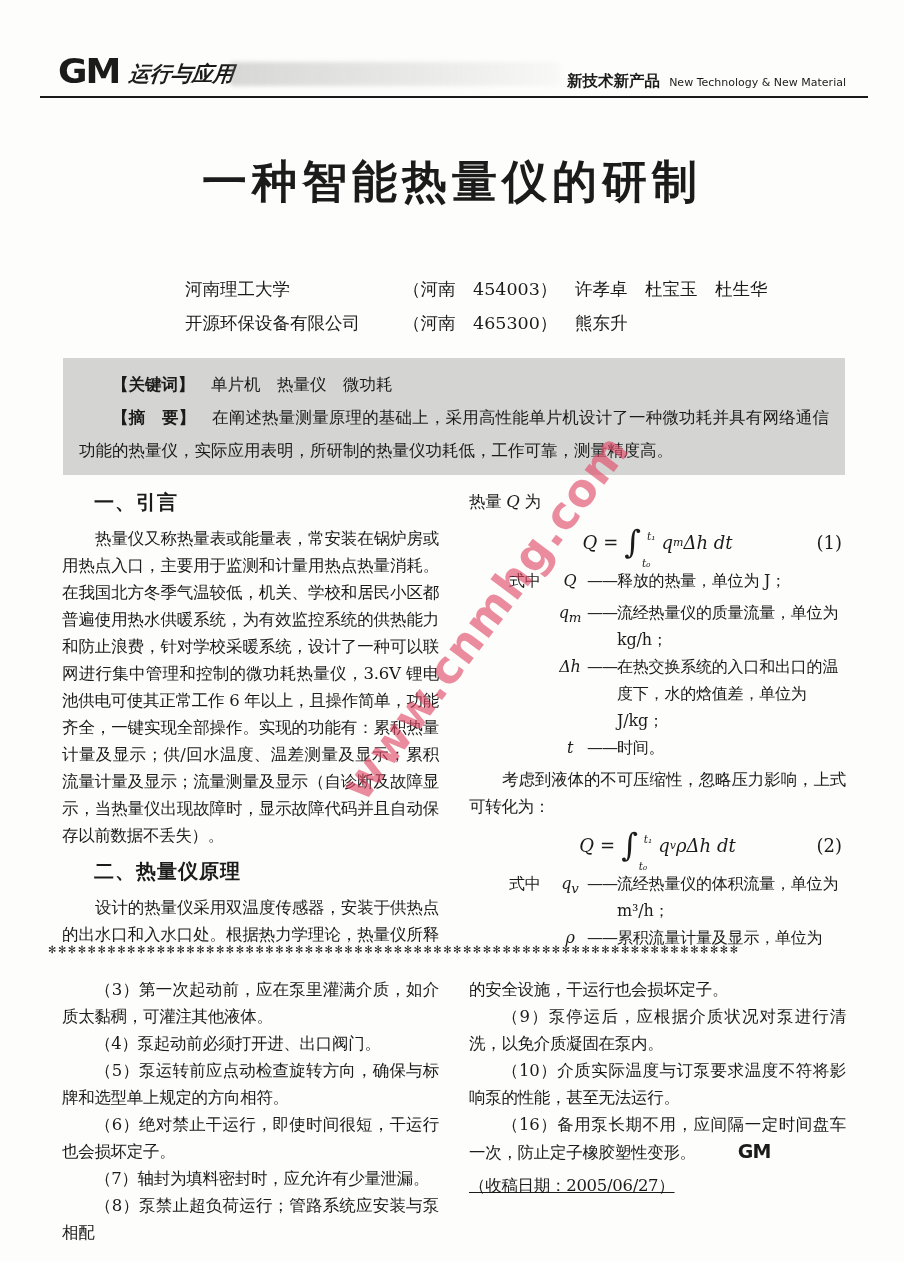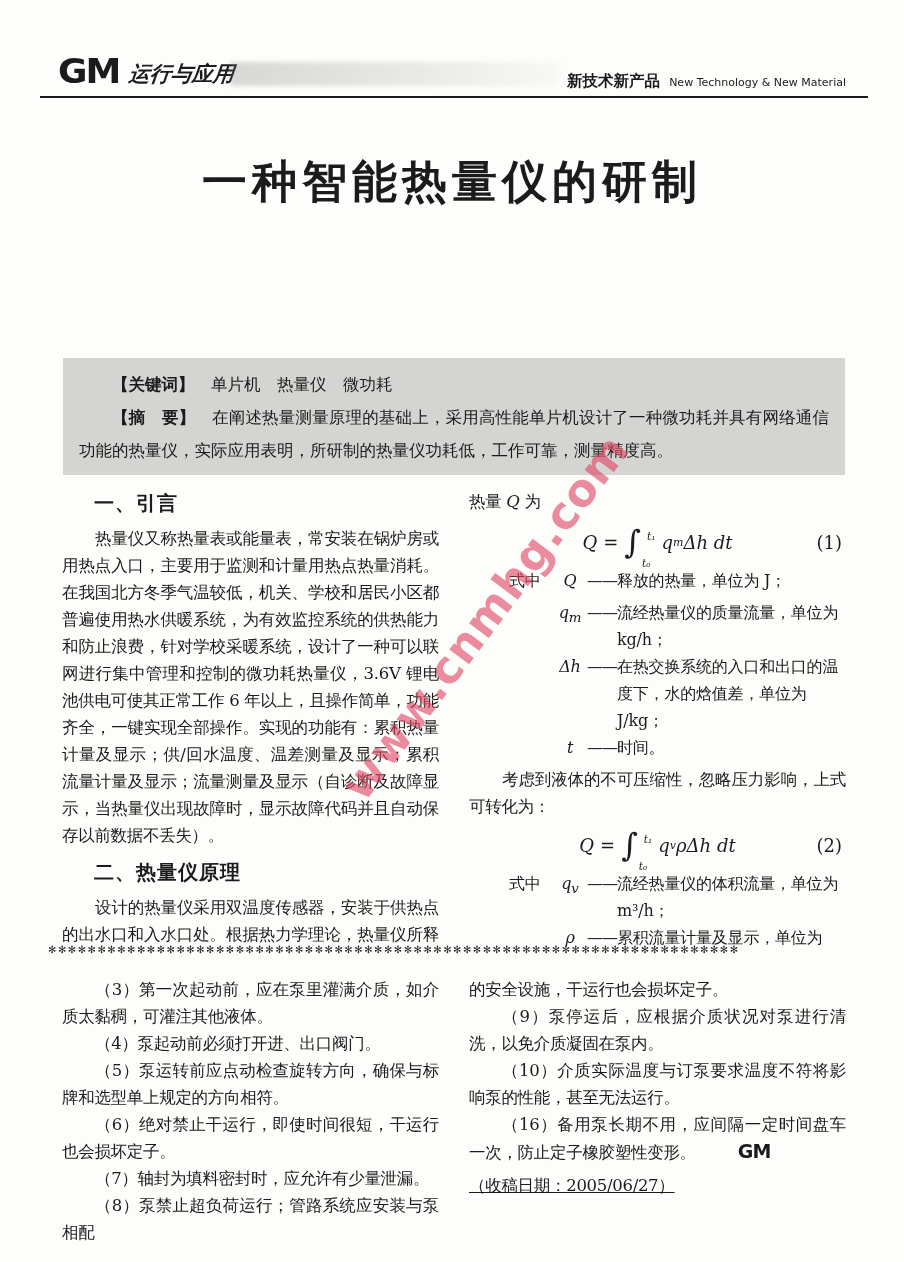--- a/index.html
+++ b/index.html
@@ -52,21 +52,21 @@
   .abs-p { text-indent:2em; text-align:justify; }
   .abs-label { font-family:"DejaVu Sans", sans-serif; font-weight:bold; }
   
   .cols {
     position:absolute; top:488px; left:62px; width:784px; height:458px;
     display:flex; gap:30px; overflow:hidden;
     font-size:16.5px; line-height:27px; letter-spacing:-0.3px;
   }
   .col { width:377px; }
   .sec-head {
-    font-family:Liberation Sans, sans-serif; font-weight:bold; font-size:20px;
+    font-family:Liberation Mono, monospace; font-weight:bold; font-size:20px;
     margin:2px 0 8px 32px; letter-spacing:1px;
   }
   .sec-head2 { margin-top:10px; }
   .body-p { text-indent:2em; text-align:justify; }
   .lead-line { margin-bottom:2px; }
   .var { font-style:italic; font-family:"DejaVu Serif", serif; }
   
   .eq {
     position:relative; display:flex; align-items:center; justify-content:center;
     height:50px; font-size:18px; font-style:italic; letter-spacing:0;
@@ -121,20 +121,32 @@
     <span class="header-right">
       <span class="cn">新技术新产品</span>
       <span class="en">New Technology &amp; New Material</span>
     </span>
   </div>
   <div class="scan-smudge"></div>
   <div class="header-rule"></div>
 
   <div class="title">一种智能热量仪的研制</div>
 
+  <div class="authors">
+    <div class="author-row">
+      <span class="author-org">河南理工大学</span>
+      <span class="author-loc">（河南　454003）</span>
+      <span class="author-names">许孝卓　杜宝玉　杜生华</span>
+    </div>
+    <div class="author-row">
+      <span class="author-org">开源环保设备有限公司</span>
+      <span class="author-loc">（河南　465300）</span>
+      <span class="author-names">熊东升</span>
+    </div>
+  </div>
 
   <div class="abstract">
     <p class="abs-p"><span class="abs-label">【关键词】</span><span>　单片机　热量仪　微功耗</span></p>
     <p class="abs-p"><span class="abs-label">【摘　要】</span><span>　在阐述热量测量原理的基础上，采用高性能单片机设计了一种微功耗并具有网络通信功能的热量仪，实际应用表明，所研制的热量仪功耗低，工作可靠，测量精度高。</span></p>
   </div>
 
   <div class="cols">
     <div class="col">
       <div class="sec-head">一、引言</div>
       <p class="body-p">热量仪又称热量表或能量表，常安装在锅炉房或用热点入口，主要用于监测和计量用热点热量消耗。在我国北方冬季气温较低，机关、学校和居民小区都普遍使用热水供暖系统，为有效监控系统的供热能力和防止浪费，针对学校采暖系统，设计了一种可以联网进行集中管理和控制的微功耗热量仪，3.6V 锂电池供电可使其正常工作 6 年以上，且操作简单，功能齐全，一键实现全部操作。实现的功能有：累积热量计量及显示；供/回水温度、温差测量及显示；累积流量计量及显示；流量测量及显示（自诊断及故障显示，当热量仪出现故障时，显示故障代码并且自动保存以前数据不丢失）。</p>

